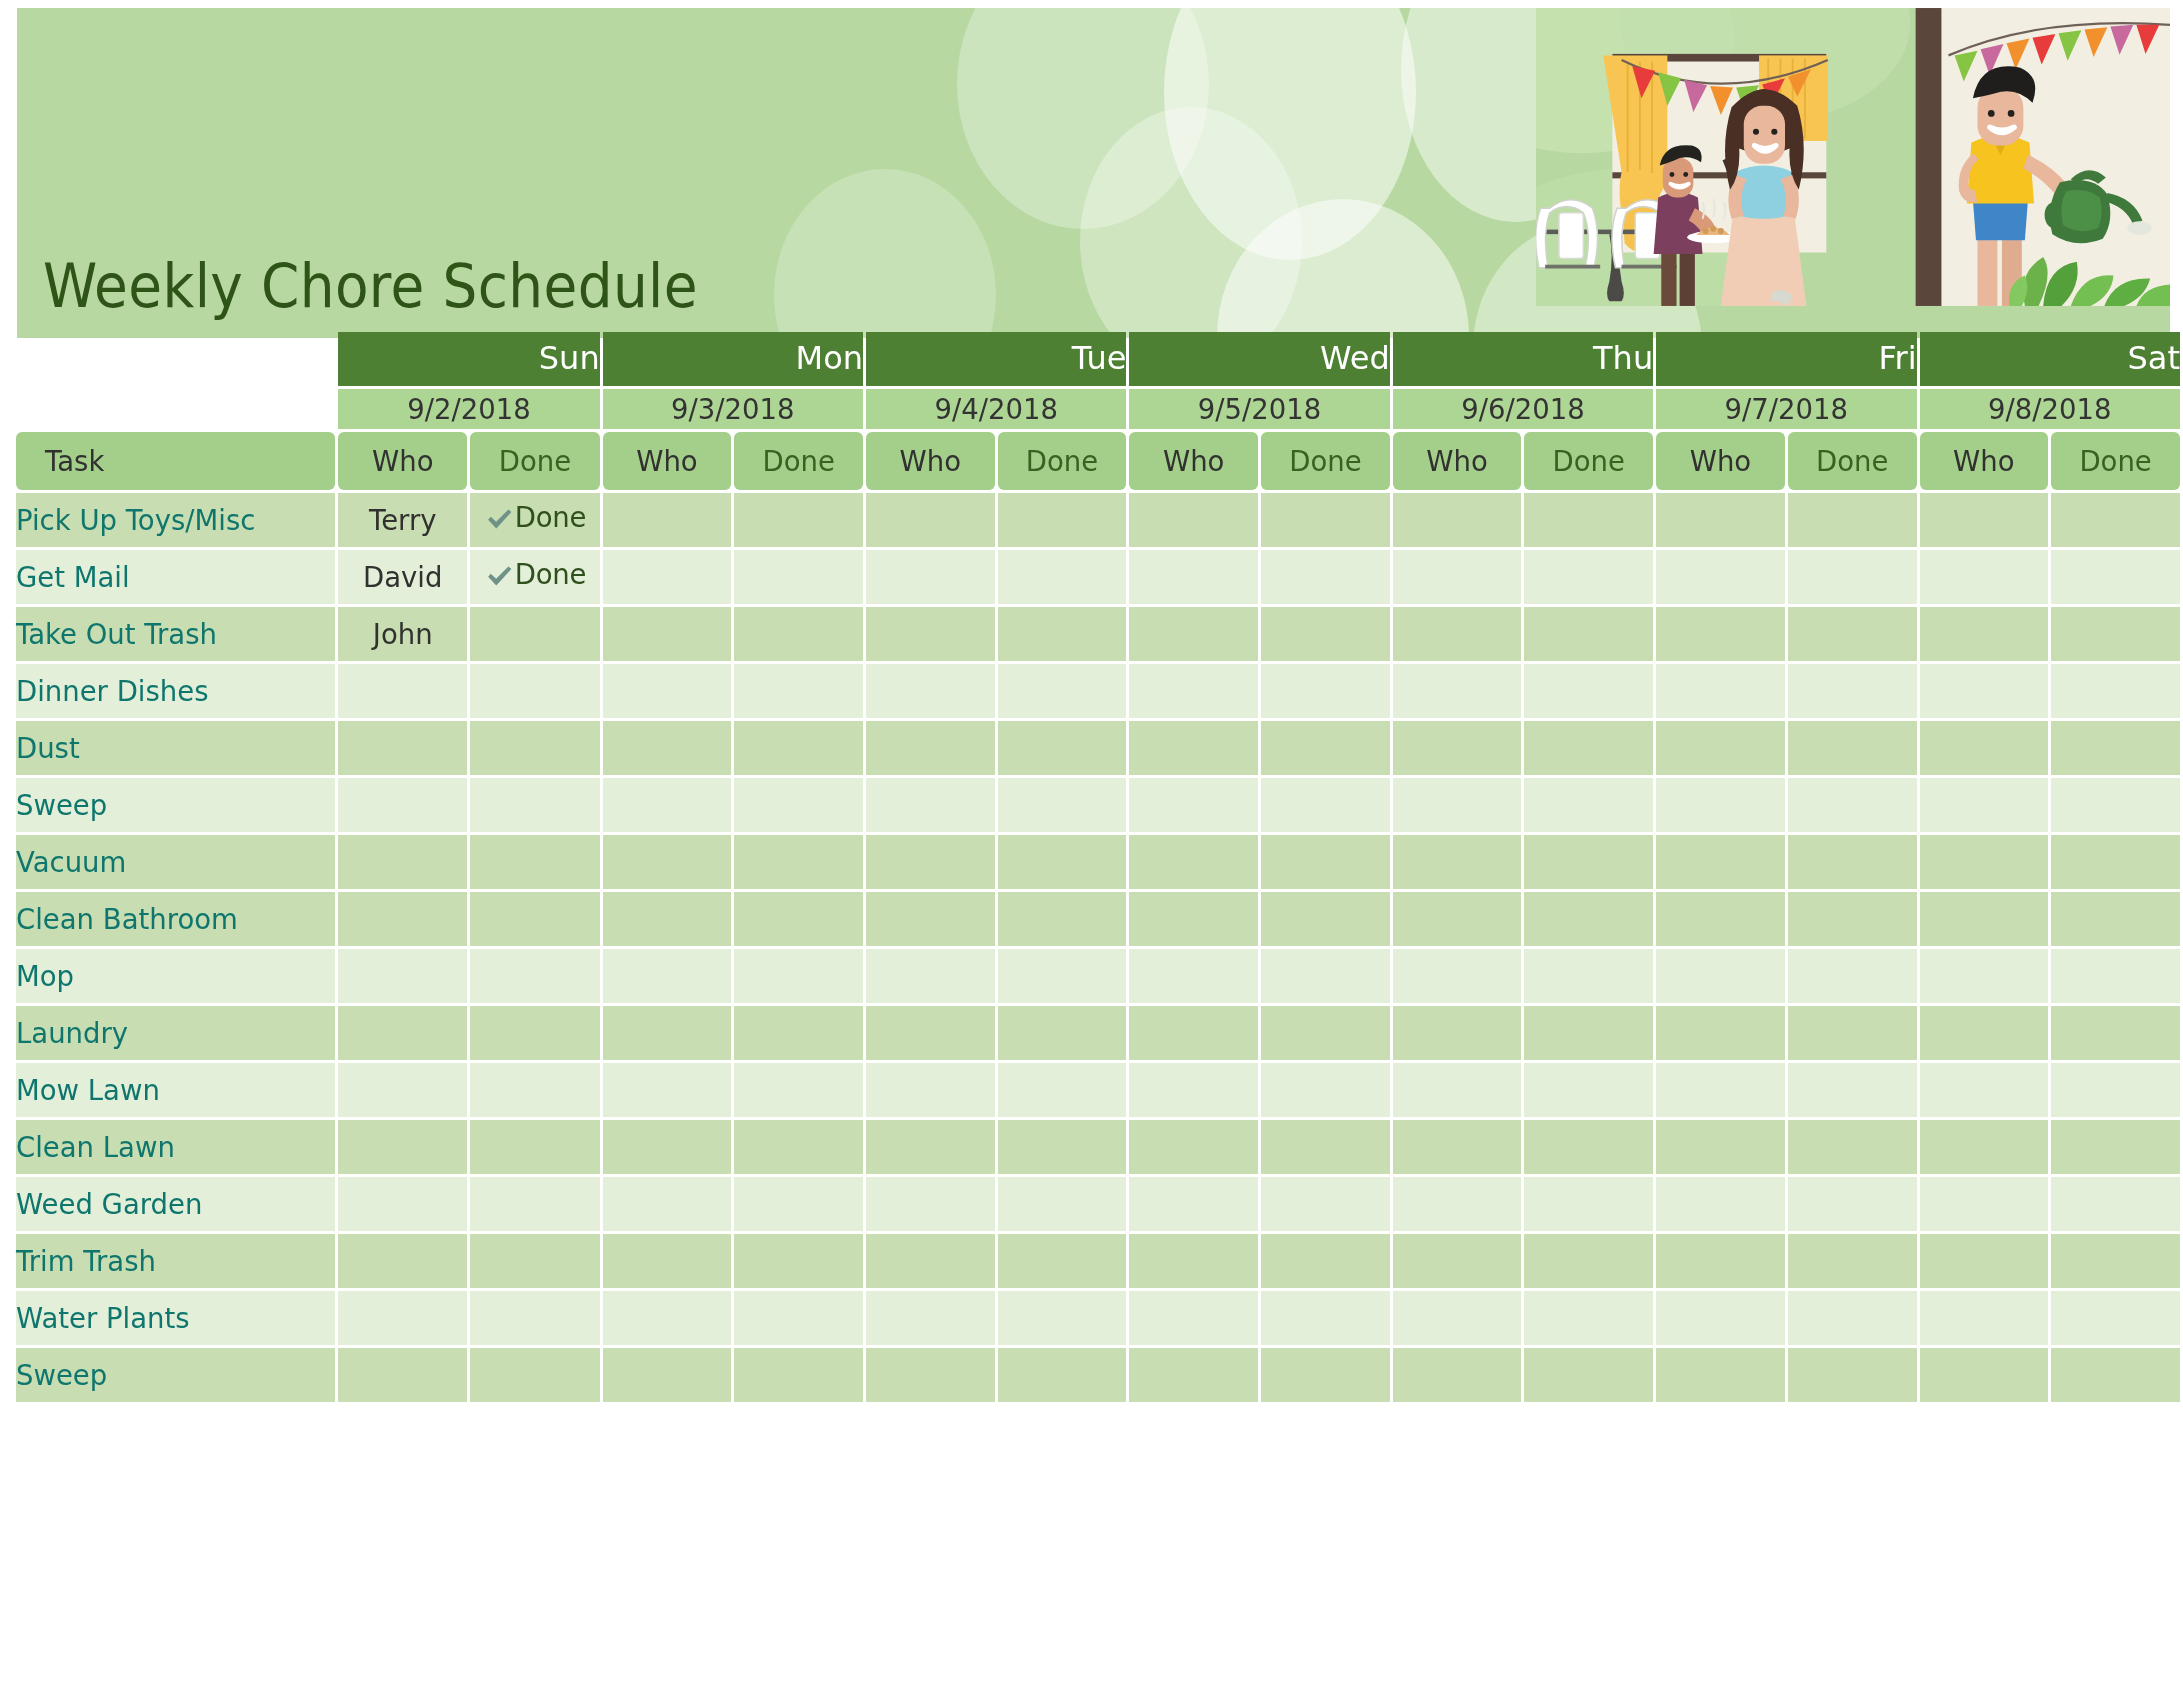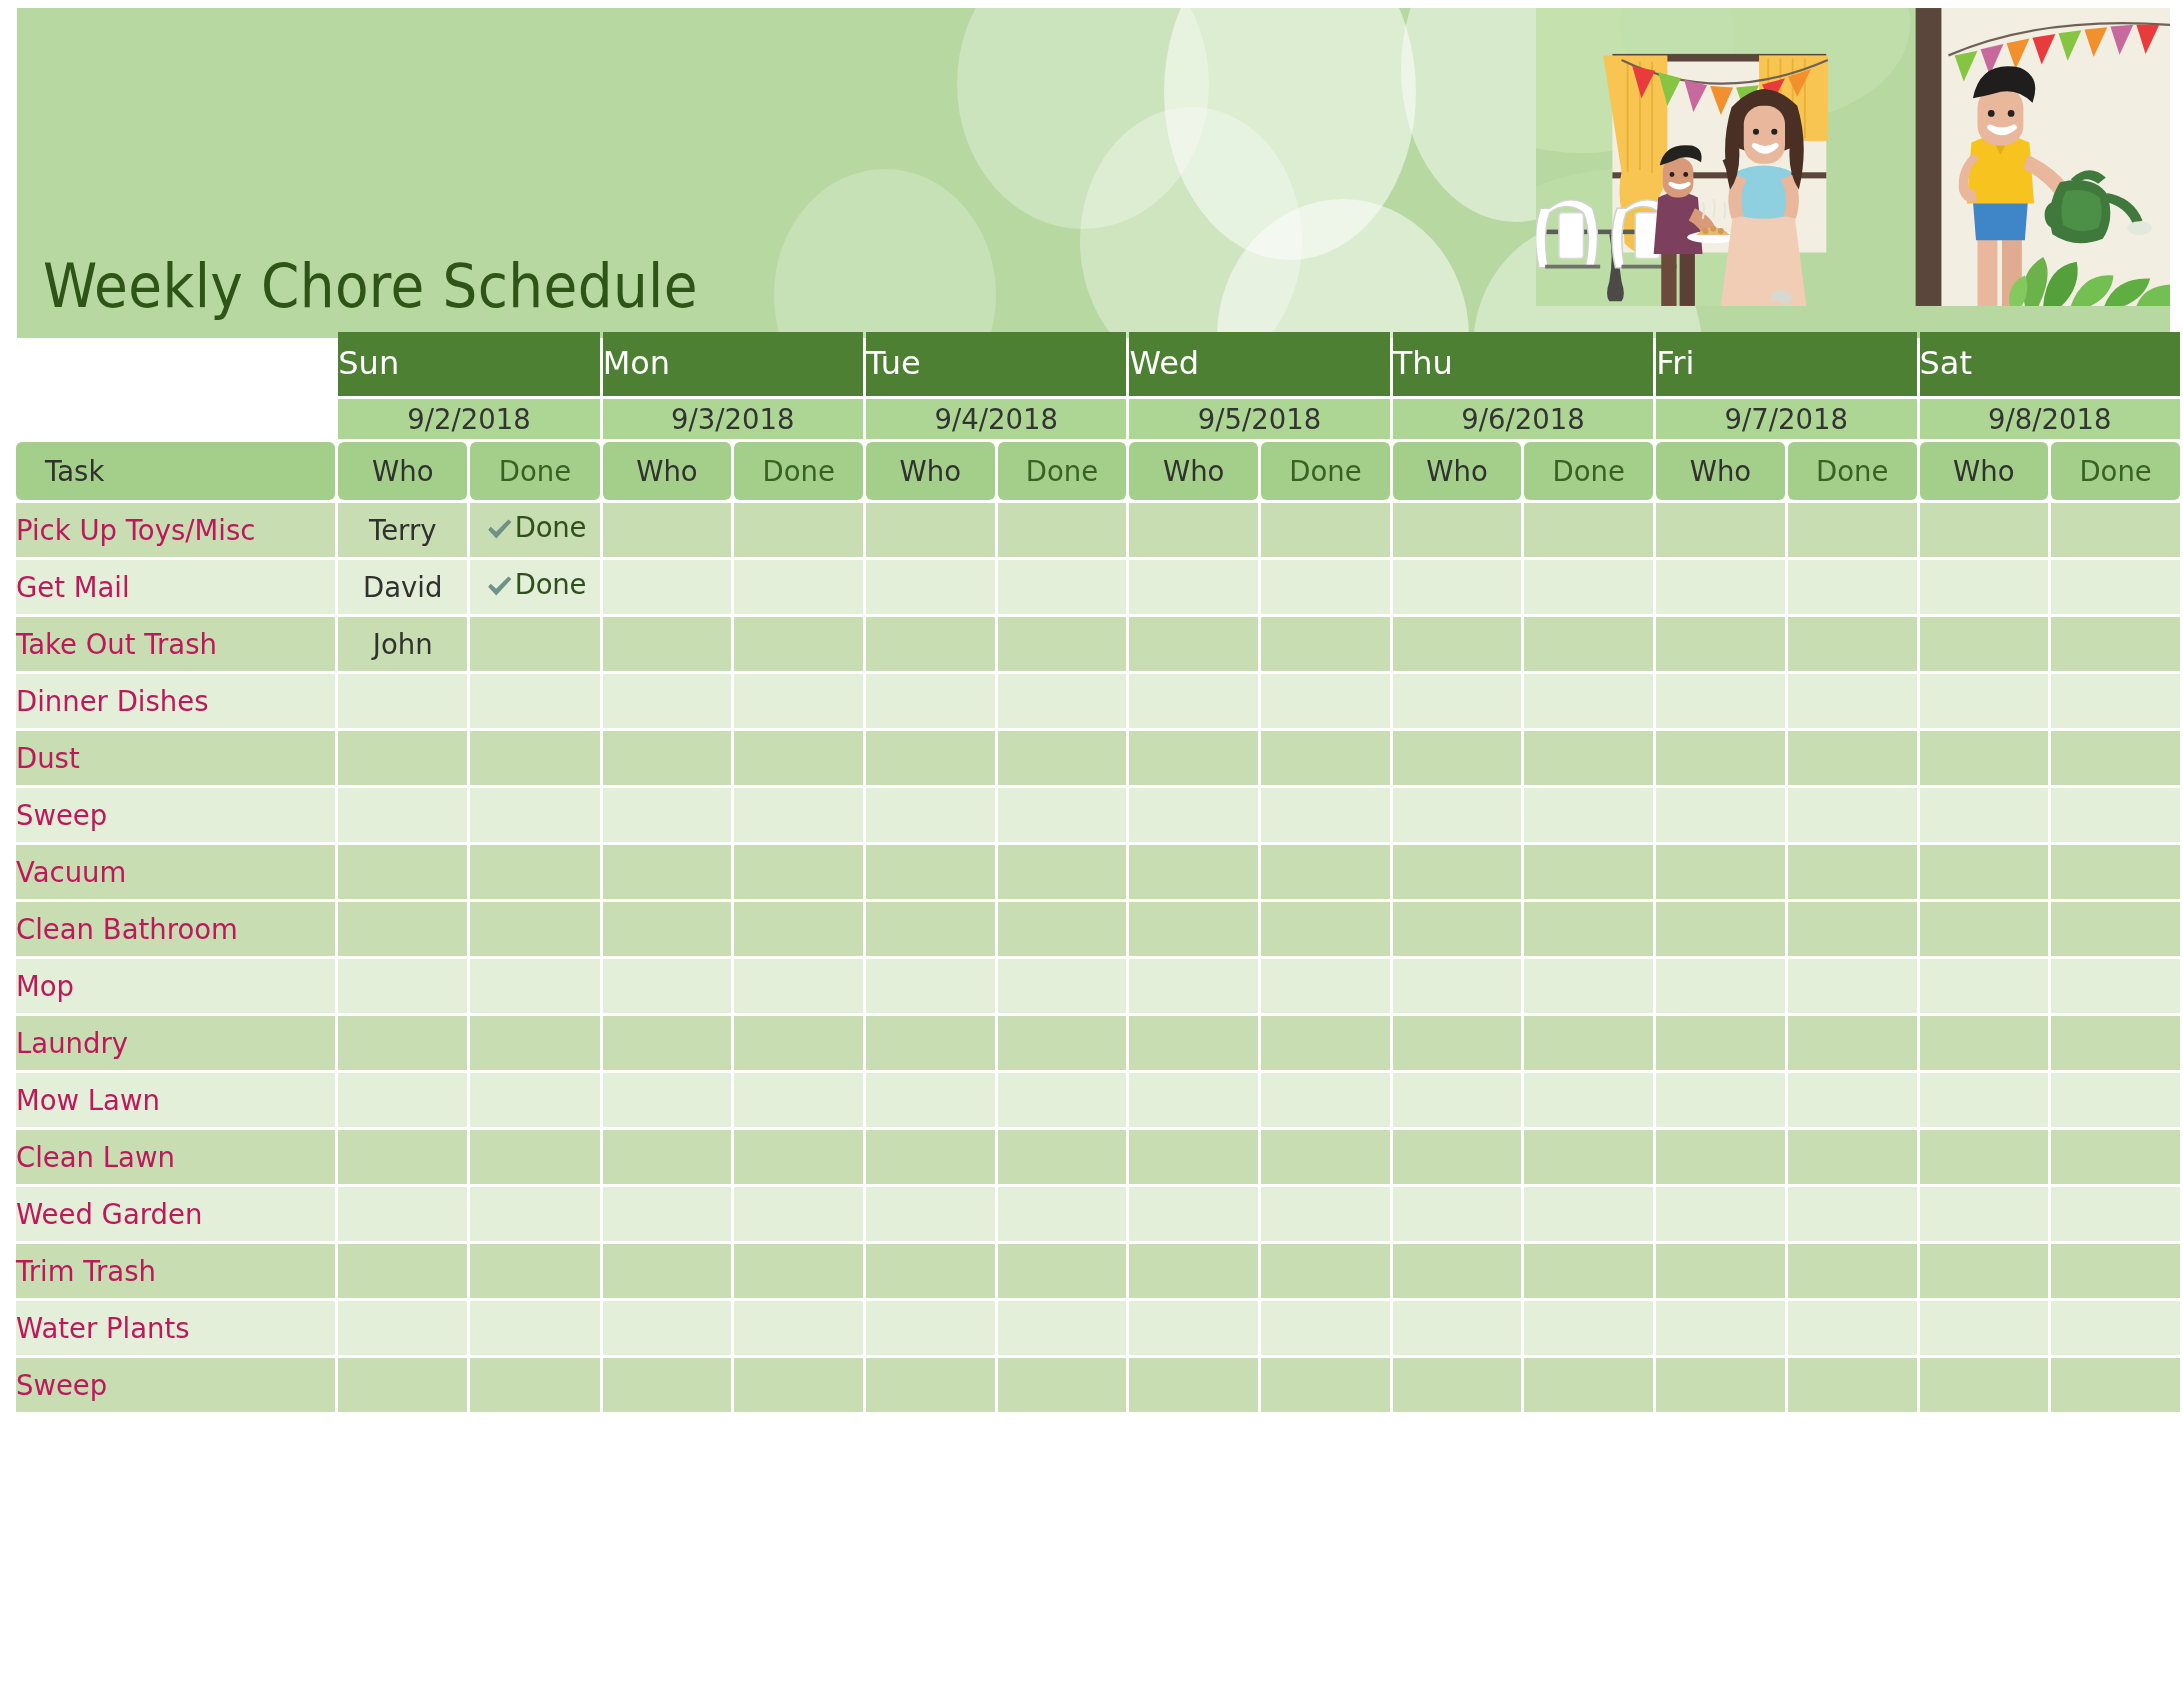--- a/index.html
+++ b/index.html
@@ -74,22 +74,22 @@
   col.c-who   { width: 130px; }
   col.c-done  { width: 130px; }
 
   .cell-spacer { background: transparent; }
 
   .day-head {
     background: #4d8033;
     color: #ffffff;
     font-size: 32px;
     font-weight: 700;
-    text-align: left;
-    height: 64px;
+    text-align: right;
+    height: 54px;
   }
   .date-head {
     background: #add694;
     color: #333333;
     font-size: 27.5px;
     font-weight: 700;
     text-align: center;
     height: 40px;
   }
   .sub-head {
@@ -108,21 +108,21 @@
   .sub-head.done  { color: #3b6122; }
 
   tr.body-row td { height: 54px; }
   tr.body-row.odd  td.fill { background: #c8ddb1; }
   tr.body-row.even td.fill { background: #e3efd9; }
 
   td.task-cell {
     text-align: left;
     padding-left: 29px;
     font-size: 27.5px;
-    color: #be185d;
+    color: #0f766e;
     white-space: nowrap;
   }
   td.who-cell {
     text-align: center;
     font-size: 27.5px;
     color: #31312f;
   }
   td.done-cell {
     text-align: center;
     font-size: 27.5px;

